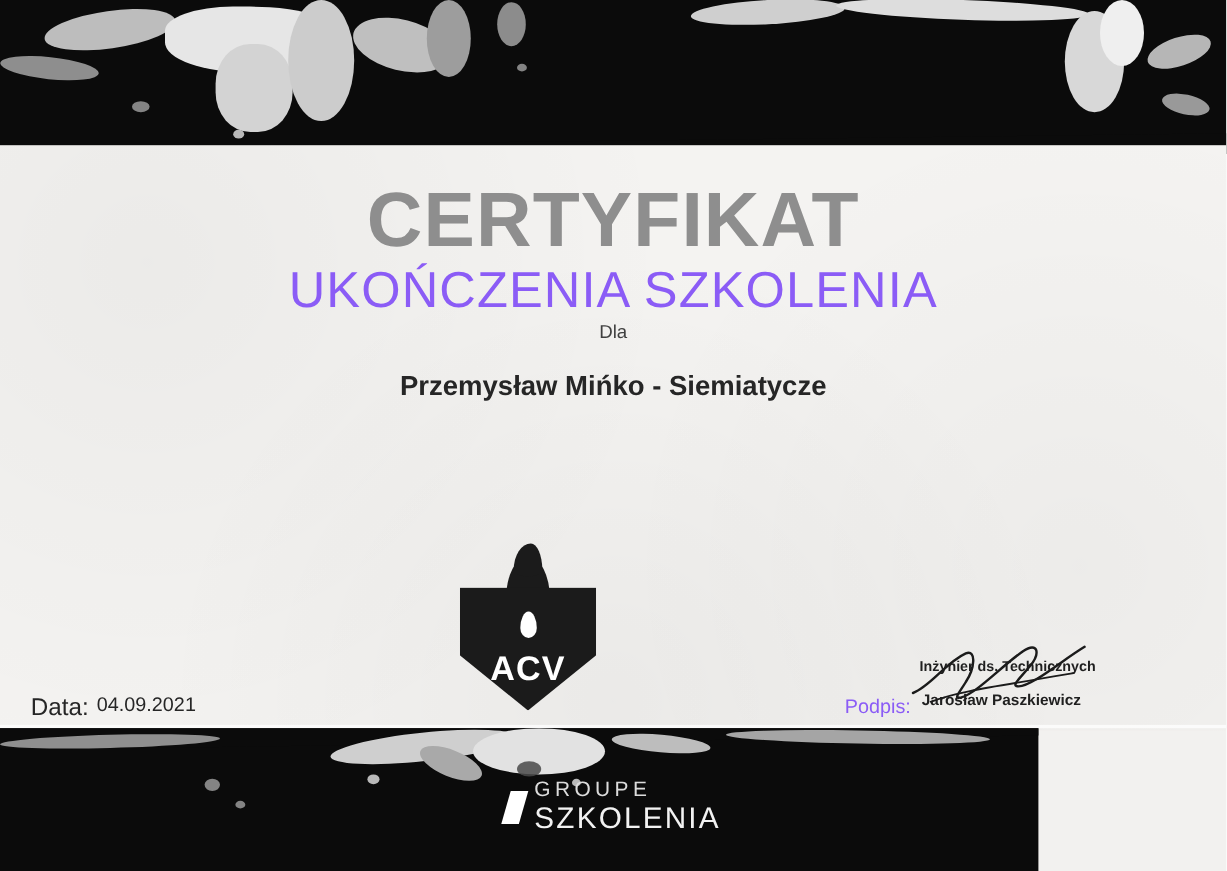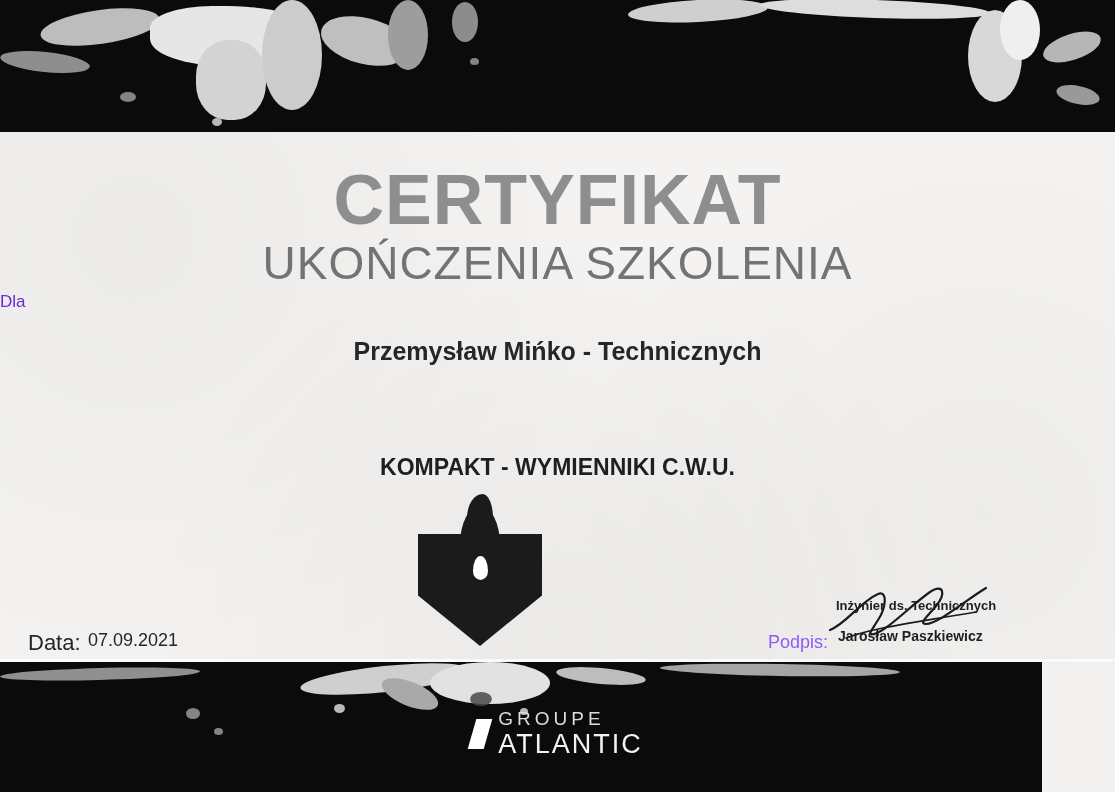--- a/index.html
+++ b/index.html
@@ -23,21 +23,21 @@
     position: absolute;
     left: 0; top: 0;
     width: 1115px;
     height: 140px;
     background: #0b0b0b;
     overflow: hidden;
   }
   .band-bottom {
     position: absolute;
     left: 0; bottom: 0;
-    width: 1042px;
+    width: 944px;
     height: 130px;
     background: #0b0b0b;
     overflow: hidden;
   }
   .band-top:after {
     content: "";
     position: absolute;
     left: -20px; bottom: -14px;
     width: 1160px; height: 26px;
     background: #0b0b0b;
@@ -109,28 +109,29 @@
     font-family: Liberation Sans, sans-serif;
   }
   .subtitle {
     position: absolute;
     left: 0; top: 104px;
     width: 1115px;
     text-align: center;
     font-size: 46px;
     font-weight: normal;
     letter-spacing: 1px;
-    color: #737373;
+    color: #8b5cf6;
   }
   .for-label {
     position: absolute;
     left: 0; top: 160px;
     width: 1115px;
+    text-align: center;
     font-size: 17px;
-    color: #6d28d9;
+    color: #404040;
   }
   .recipient {
     position: absolute;
     left: 0; top: 205px;
     width: 1115px;
     text-align: center;
     font-size: 25px;
     font-weight: bold;
     color: #262626;
   }
@@ -316,31 +317,31 @@
     <div class="splash" style="left:212px; top:118px; width:10px; height:8px;"></div>
     <div class="splash mid" style="left:470px; top:58px; width:9px; height:7px;"></div>
   </div>
   <div class="band-sep" style="top:140px;"></div>
 
   <div class="paper">
 
     <div class="title">CERTYFIKAT</div>
     <div class="subtitle">UKOŃCZENIA SZKOLENIA</div>
     <div class="for-label">Dla</div>
-    <div class="recipient">Przemysław Mińko - Technicznych</div>
-    <div class="device">KOMPAKT - WYMIENNIKI C.W.U.</div>
+    <div class="recipient">Przemysław Mińko - Siemiatycze</div>
 
     <div class="logo-wrap">
       <div class="flame"></div>
       <div class="acv-shield"></div>
       <div class="flame-inner"></div>
+      <div class="acv-text">ACV</div>
     </div>
 
     <div class="date-label">Data:</div>
-    <div class="date-value">07.09.2021</div>
+    <div class="date-value">04.09.2021</div>
 
     <div class="sign-label">Podpis:</div>
     <div class="engineer-title">Inżynier ds. Technicznych</div>
     <div class="sign-name">Jarosław Paszkiewicz</div>
 
     <svg class="signature-stroke" viewBox="0 0 168 64">
       <path d="M4 46 C20 40, 34 18, 52 10 C62 6, 60 24, 52 36 C46 46, 40 52, 48 50 C62 46, 84 22, 104 8 C118 -1, 120 10, 110 22 C102 32, 92 40, 100 40 C112 40, 140 16, 160 4" fill="none" stroke="#1b1b1b" stroke-width="2.2" stroke-linecap="round"></path>
       <path d="M20 54 C46 44, 80 40, 150 28" fill="none" stroke="#1b1b1b" stroke-width="1.6" stroke-linecap="round"></path>
     </svg>
   </div>
@@ -358,19 +359,19 @@
     <div class="splash mid" style="left:214px; top:66px; width:9px; height:7px;"></div>
     <div class="splash" style="left:334px; top:42px; width:11px; height:9px;"></div>
     <div class="splash" style="left:520px; top:46px; width:8px; height:7px;"></div>
     <div class="splash dark" style="left:470px; top:30px; width:22px; height:14px;"></div>
 
     <div class="brand">
       <span class="brand-row">
         <span class="brand-slash"></span>
         <span>
           <span class="brand-text-1">GROUPE</span>
-          <span class="brand-text-2">ATLANTIC</span>
+          <span class="brand-text-2">SZKOLENIA</span>
         </span>
       </span>
     </div>
   </div>
 
 </div>
 
 </body></html>

